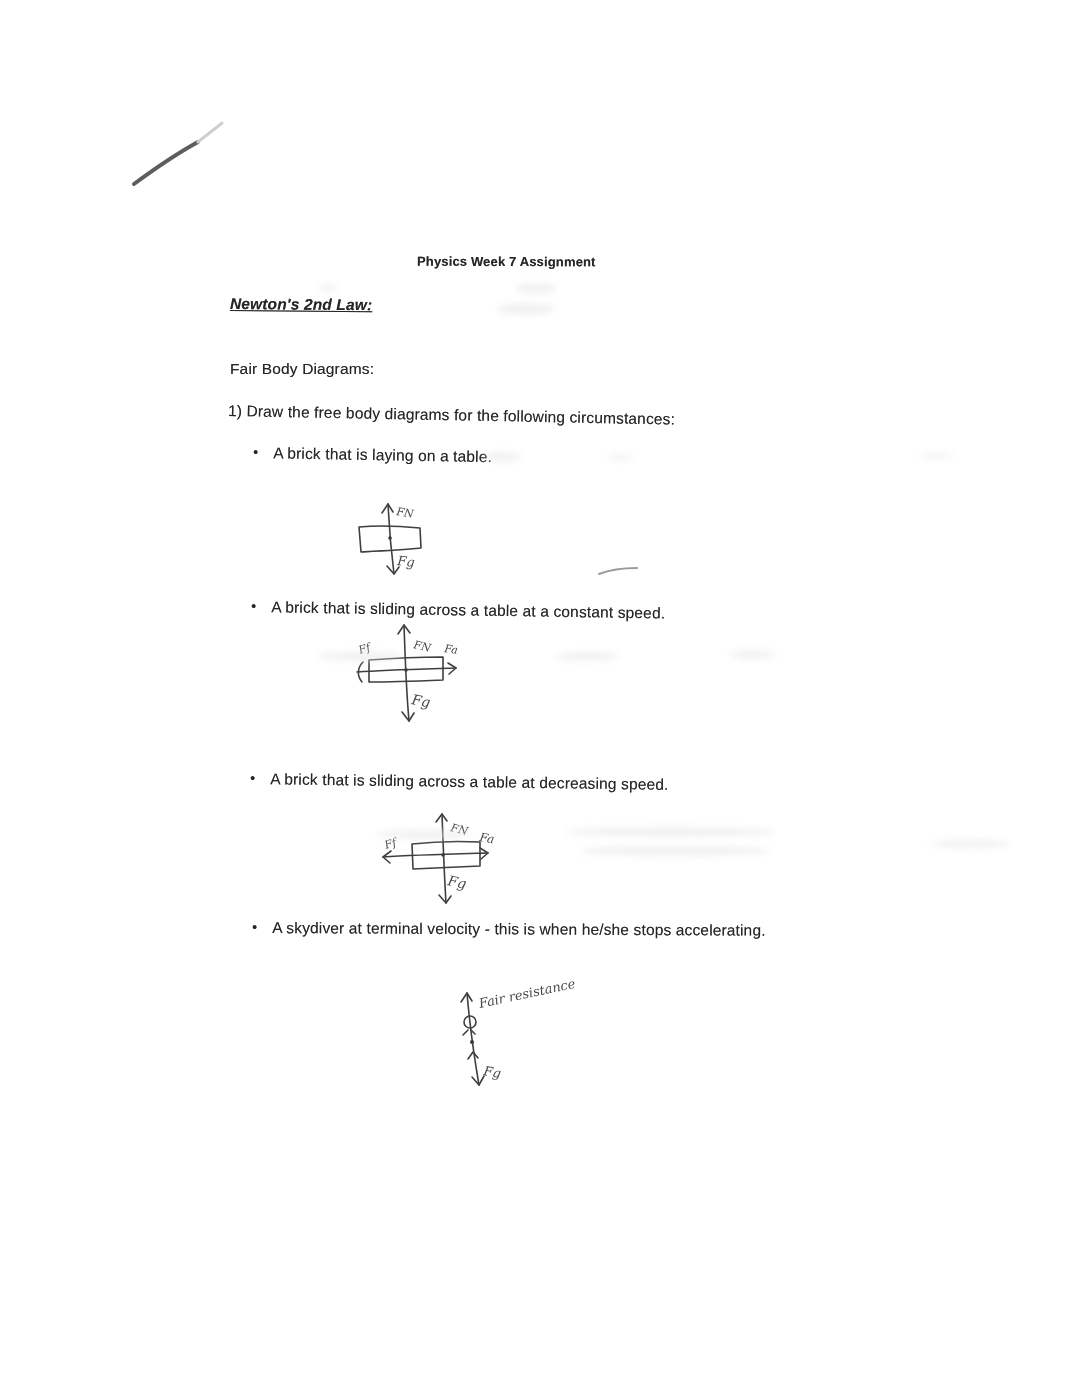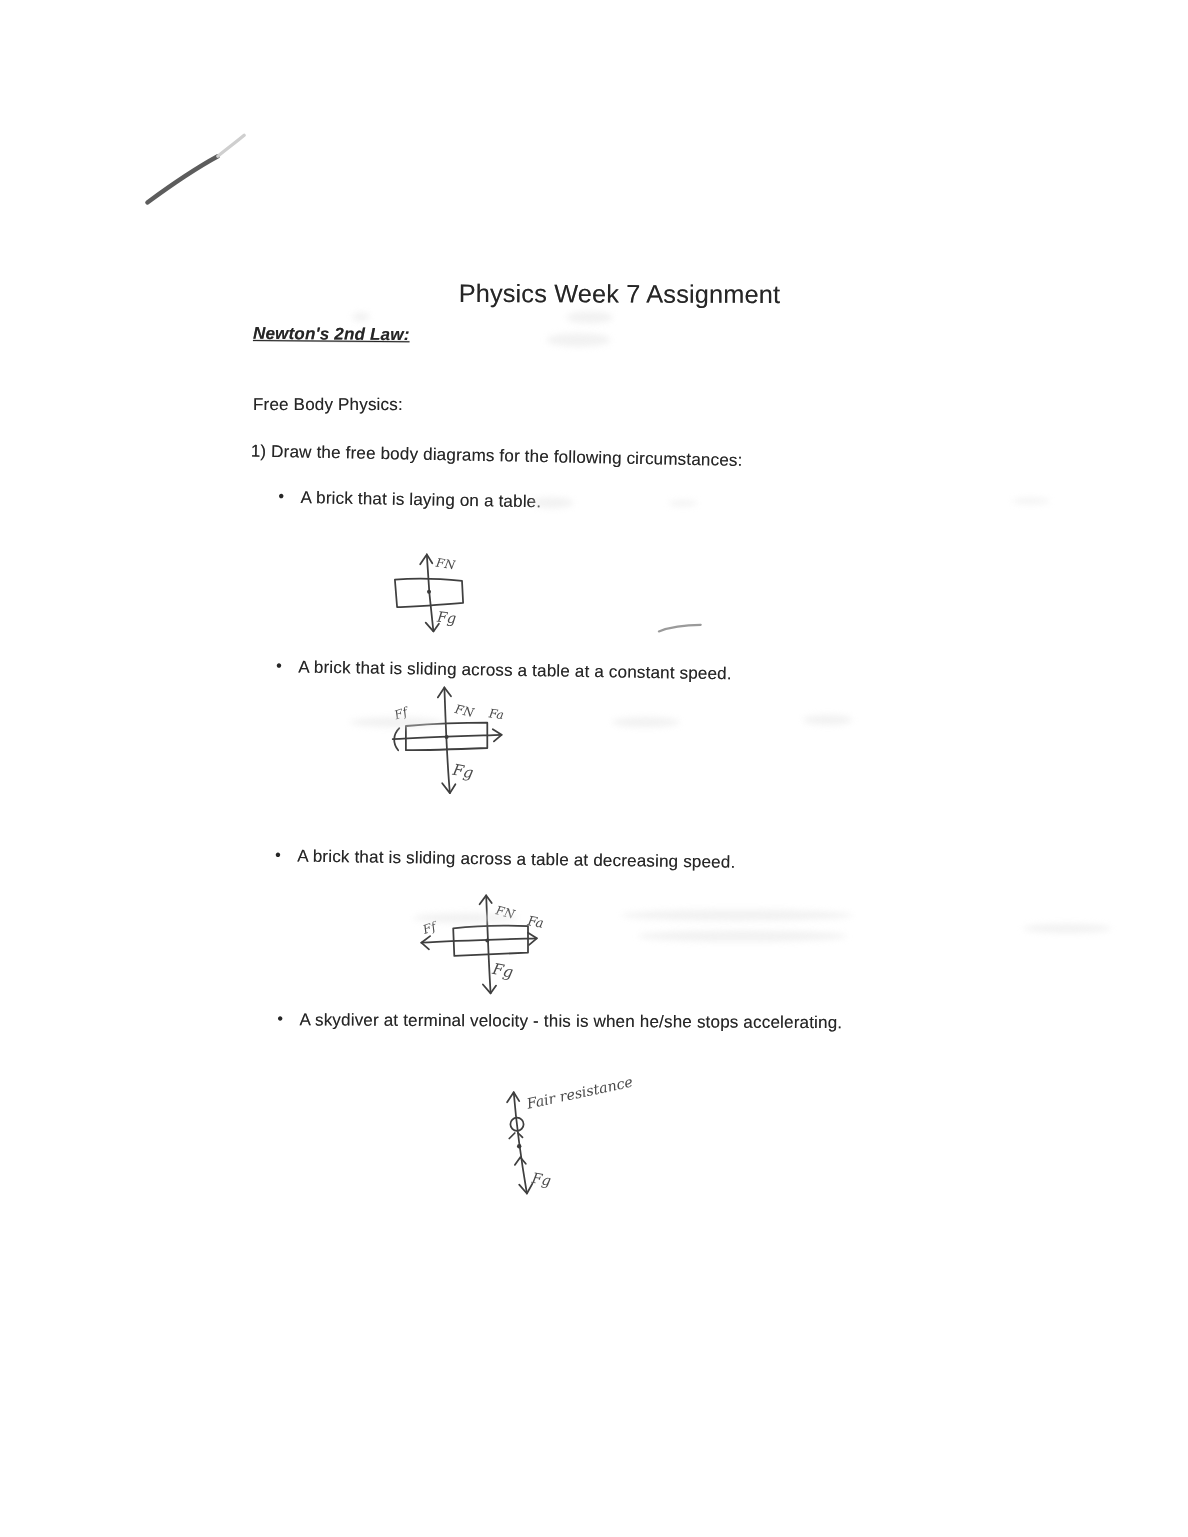--- a/index.html
+++ b/index.html
@@ -6,21 +6,21 @@
   .page{
     position:relative;
     width:1080px;height:1397px;
     background:#ffffff;
     font-family:"Liberation Sans",sans-serif;
     color:#262626;
     overflow:hidden;
   }
   .txt{position:absolute;white-space:nowrap;font-size:15.5px;letter-spacing:.15px;
        text-shadow:0 0 .5px rgba(45,45,45,.55);}
-  .title{font-weight:400;font-size:23px;transform:rotate(.2deg);}
+  .title{font-weight:700;font-size:13px;transform:rotate(.2deg);}
   .heading{font-weight:700;font-style:italic;text-decoration:underline;
            font-size:15.5px;transform:rotate(.5deg);transform-origin:left center;}
   .question{transform:rotate(1.1deg);transform-origin:left center;}
   .bullet-row{position:absolute;display:flex;align-items:baseline;
               transform-origin:left center;white-space:nowrap;}
   .bullet-dot{font-size:15px;margin-right:15px;line-height:1;position:relative;top:-1px;}
   .bullet-text{font-size:15.5px;letter-spacing:.15px;text-shadow:0 0 .5px rgba(45,45,45,.55);}
   .sketch{position:absolute;}
   .sketch path, .sketch circle.ol, .sketch line{fill:none;stroke:#3f3f3f;
      stroke-width:1.6;stroke-linecap:round;stroke-linejoin:round;}
@@ -37,21 +37,21 @@
 
   <svg class="sketch" style="left:118px;top:112px;" width="120" height="90">
     <path d="M 16,72 C 35,58 58,42 80,30" style="stroke:#5d5d5d;stroke-width:4;"></path>
     <path d="M 80,30 C 90,22 98,16 104,11" style="stroke:#cfcfcf;stroke-width:3;"></path>
   </svg>
 
   <div class="txt title" style="left:417px;top:254px;">Physics Week 7 Assignment</div>
 
   <div class="txt heading" style="left:230px;top:295px;">Newton's 2nd Law:</div>
 
-  <div class="txt" style="left:230px;top:360px;">Free Body Physics:</div>
+  <div class="txt" style="left:230px;top:360px;">Fair Body Diagrams:</div>
 
   <div class="txt question" style="left:228px;top:402px;">1) Draw the free body diagrams for the following circumstances:</div>
 
   <div class="bullet-row" style="left:253px;top:444px;transform:rotate(1deg);">
     <span class="bullet-dot">•</span>
     <span class="bullet-text">A brick that is laying on a table.</span>
   </div>
 
   <div class="bullet-row" style="left:251px;top:598px;transform:rotate(.9deg);">
     <span class="bullet-dot">•</span>

